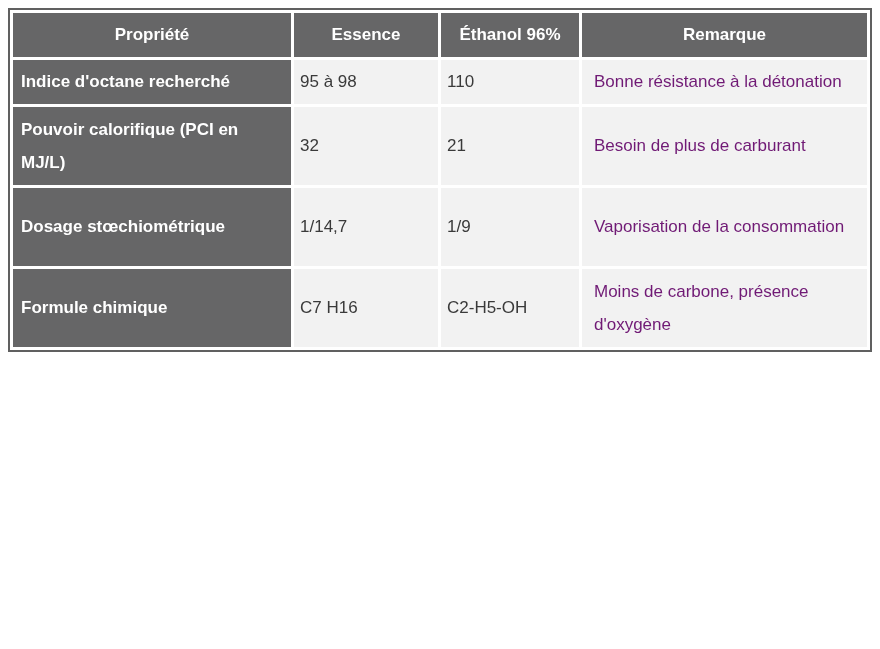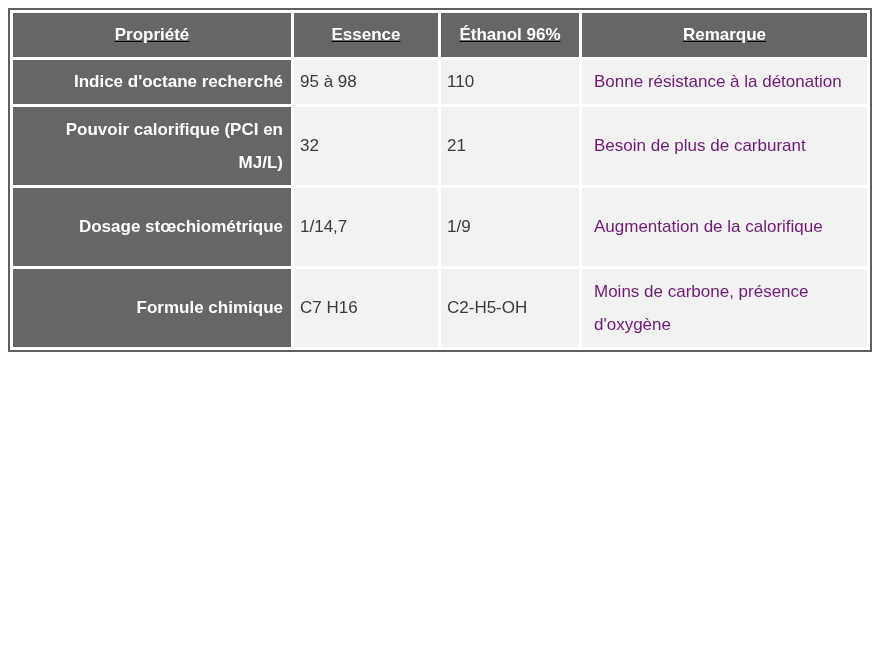--- a/index.html
+++ b/index.html
@@ -39,36 +39,36 @@
     color: #ffffff;
     font-weight: bold;
     text-align: center;
     height: 40px;
     padding: 2px 6px;
   }
   td.prop-cell {
     background: #666667;
     color: #ffffff;
     font-weight: bold;
-    text-align: right;
+    text-align: left;
     padding: 4px 8px;
   }
   td.prop-cell.oneline { white-space: nowrap; }
   td.val-cell {
     background: #f2f2f2;
     color: #3a3a3a;
     padding: 4px 6px;
   }
   td.remark-cell {
     background: #f2f2f2;
     color: #701a75;
     text-align: left;
     padding: 4px 14px 4px 12px;
   }
-  tr.h-row  { height: 30px; text-decoration: underline; }
+  tr.h-row  { height: 30px; }
   tr.r-1l   { height: 44px; }
   tr.r-2l   { height: 78px; }
 </style>
 </head>
 <body>
 
 <div class="page">
   <table class="fuel-table">
     <colgroup>
       <col class="c-prop">
@@ -97,21 +97,21 @@
         <td class="val-cell">32</td>
         <td class="val-cell">21</td>
         <td class="remark-cell">Besoin de plus de carburant</td>
       </tr>
 
 
       <tr class="r-2l">
         <td class="prop-cell oneline">Dosage stœchiométrique</td>
         <td class="val-cell">1/14,7</td>
         <td class="val-cell">1/9</td>
-        <td class="remark-cell">Augmentation de la calorifique</td>
+        <td class="remark-cell">Vaporisation de la consommation</td>
       </tr>
 
       <tr class="r-2l">
         <td class="prop-cell oneline">Formule chimique</td>
         <td class="val-cell">C7 H16</td>
         <td class="val-cell">C2-H5-OH</td>
         <td class="remark-cell">Moins de carbone, présence d'oxygène</td>
       </tr>
 
 

